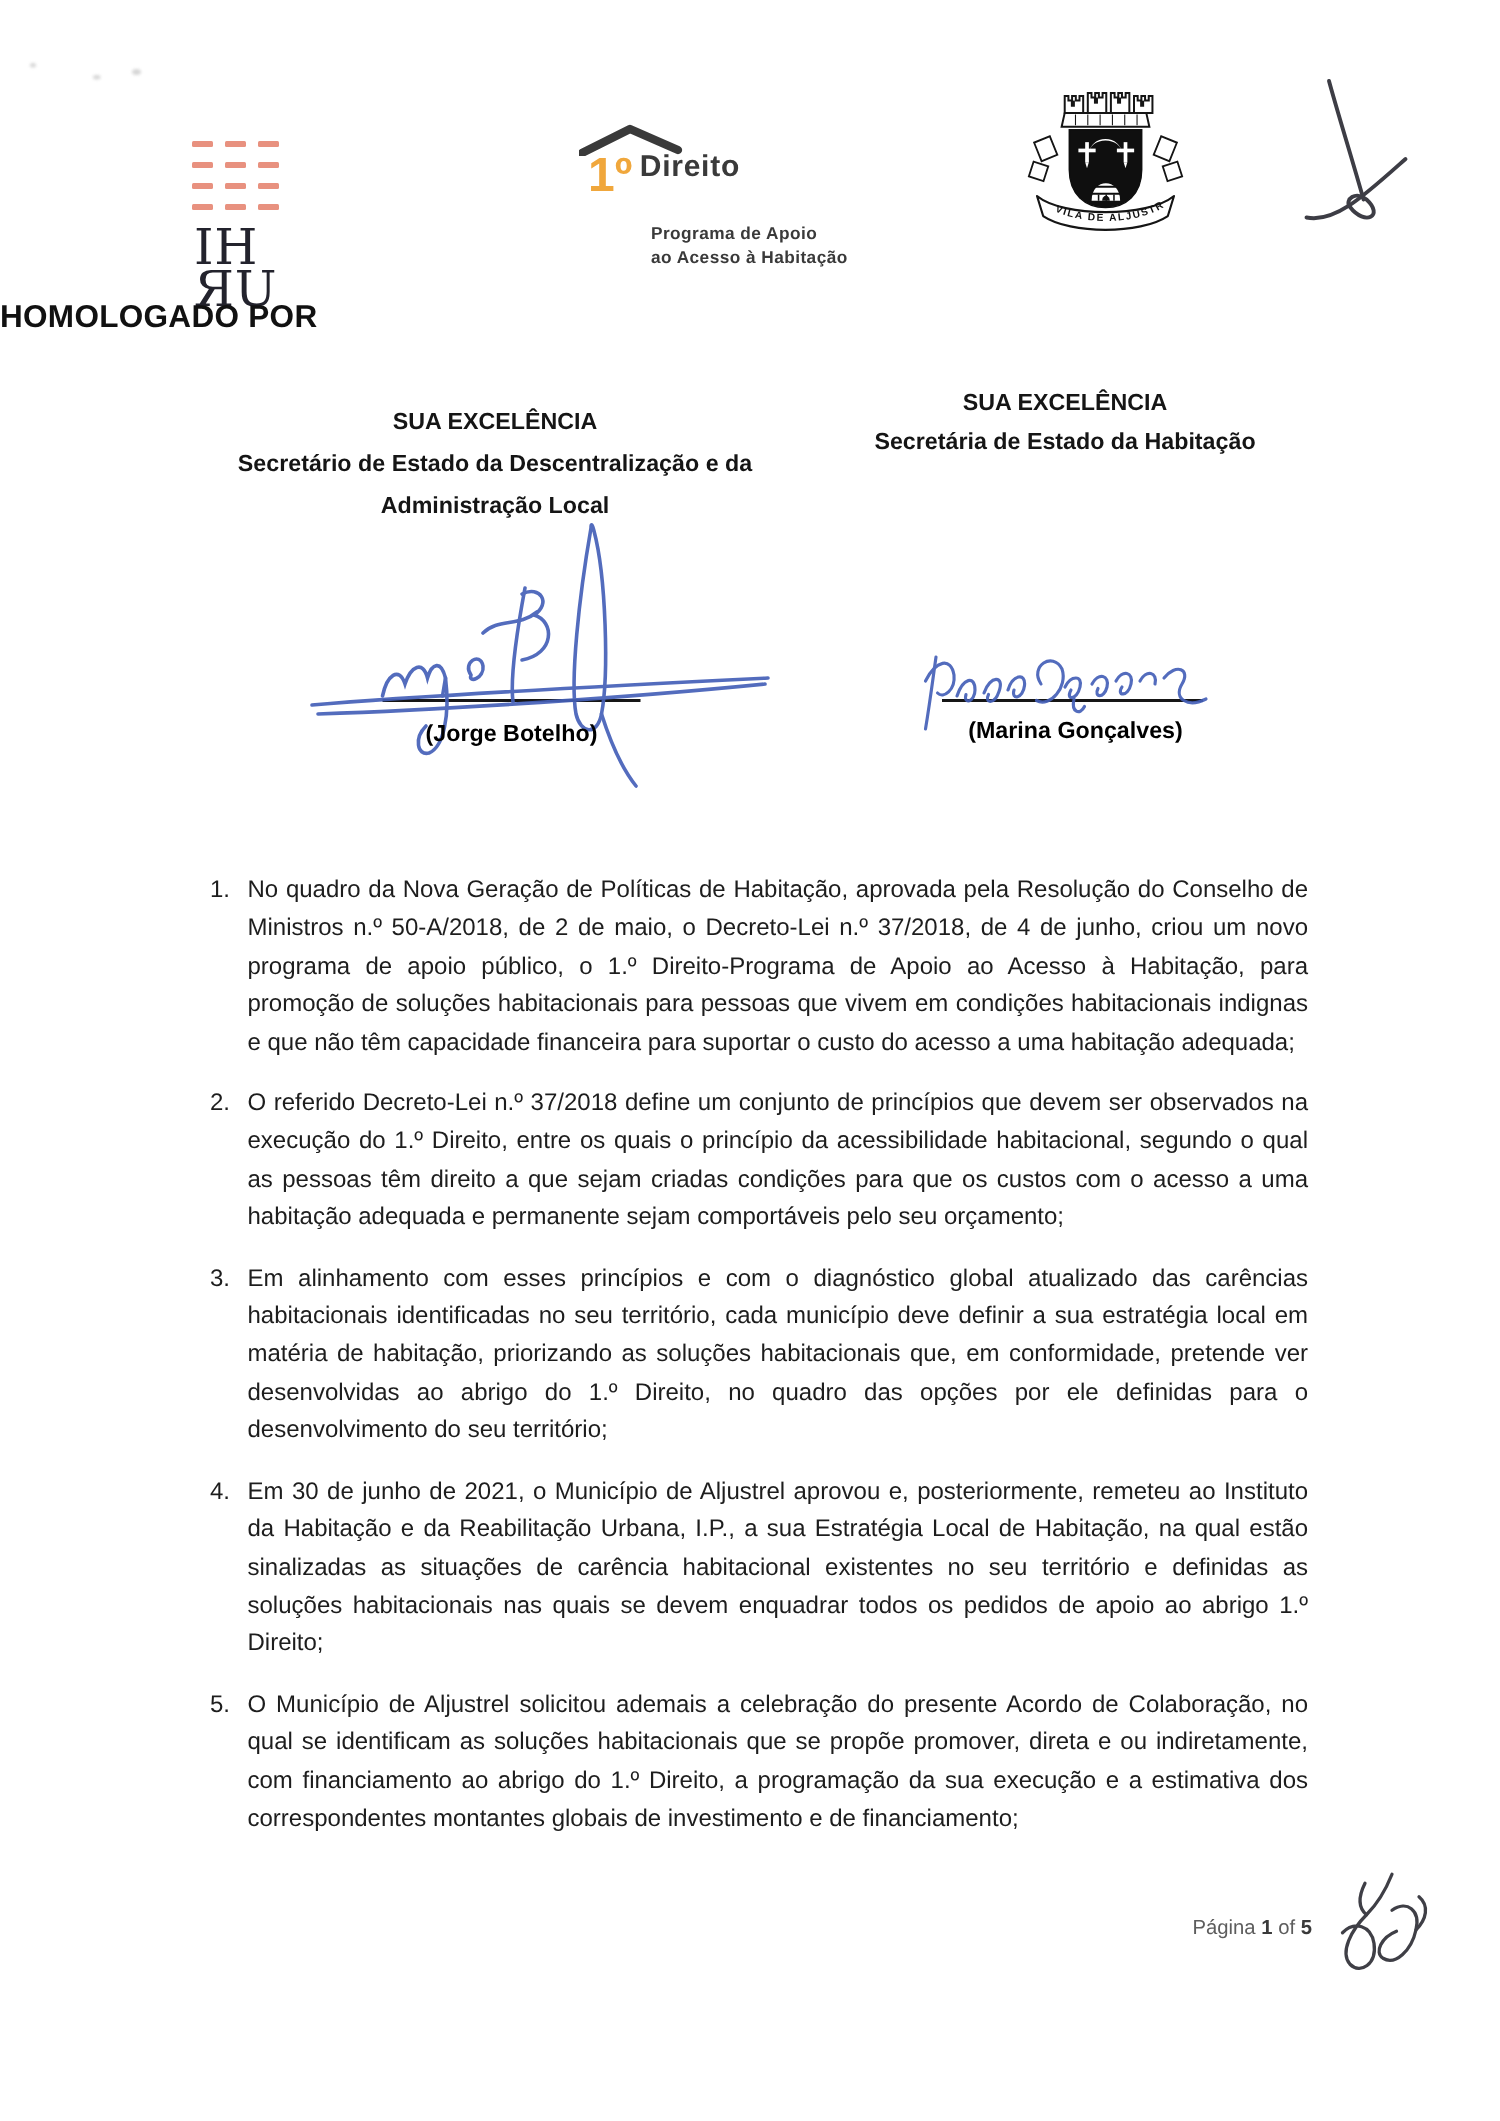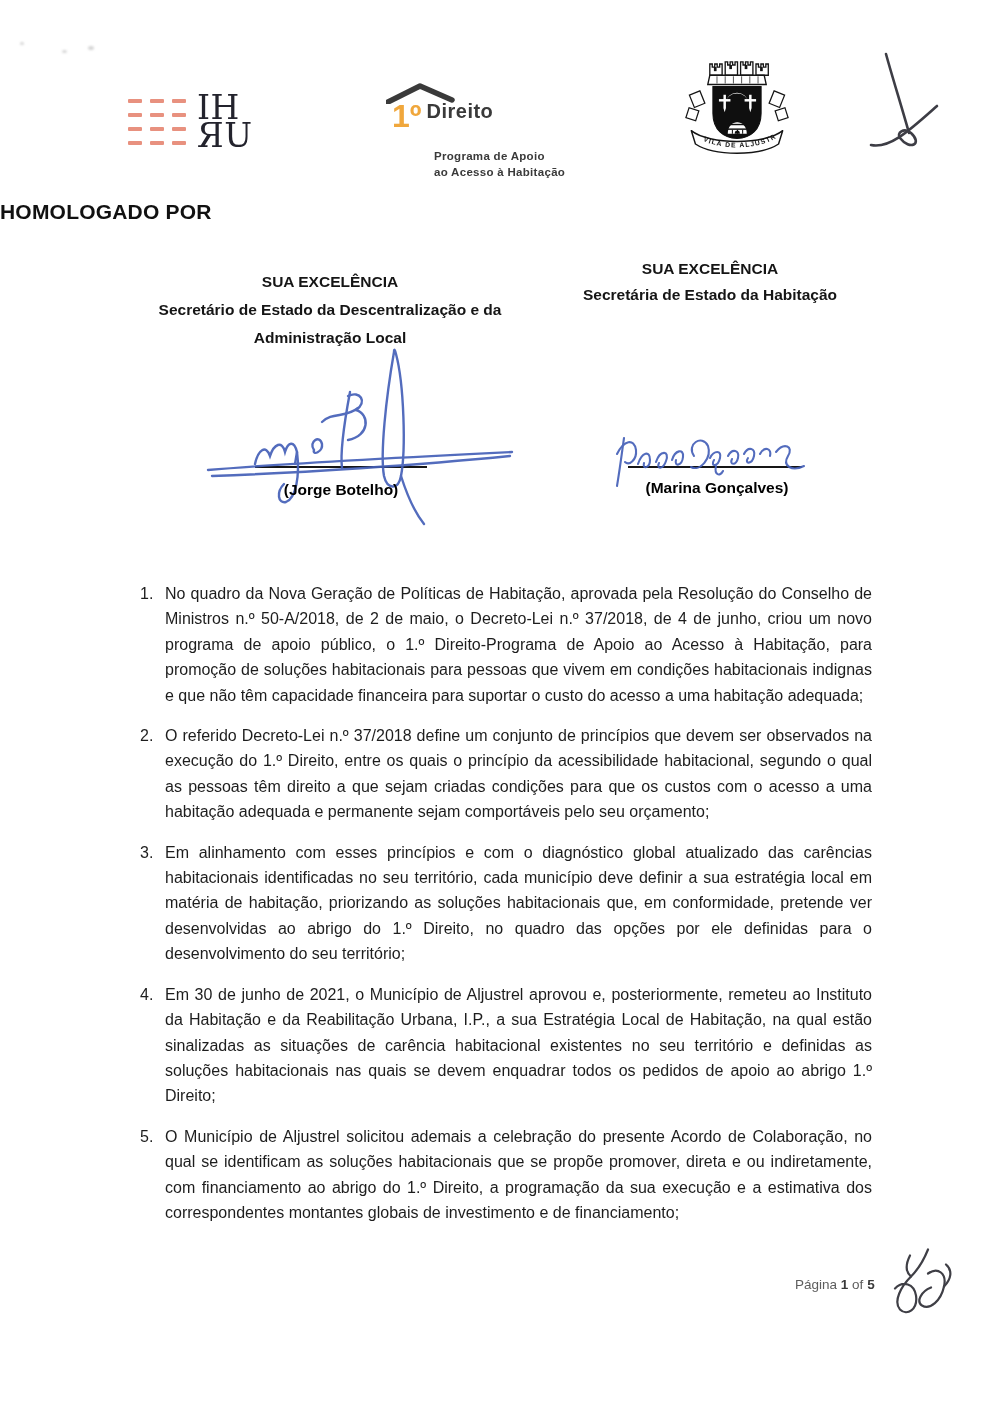--- a/index.html
+++ b/index.html
@@ -6,21 +6,21 @@
   .page{
     position:relative;
     width:1000px;height:1414px;
     margin:0 auto;
     background:#ffffff;
     font-family:"Liberation Sans",sans-serif;
     color:#1f1f1f;
     overflow:hidden;
   }
   
-  .ihru{position:absolute;left:128px;top:94px;display:flex;align-items:center;gap:11px;}
+  .ihru{position:absolute;left:128px;top:94px;display:flex;align-items:center;gap:11px;flex-direction:column;}
   .ihru-dashes{display:grid;grid-template-columns:repeat(3,14px);grid-auto-rows:4px;column-gap:8px;row-gap:10px;}
   .ihru-dashes i{display:block;width:14px;height:4px;background:#e8917f;border-radius:1px;}
   .ihru-letters{font-family:"DejaVu Serif",serif;font-size:33px;line-height:0.85;color:#23232d;letter-spacing:0.5px;}
   .direito{position:absolute;left:392px;top:86px;}
   .direito-roof{position:absolute;left:-6px;top:-4px;}
   .direito-row{display:flex;align-items:flex-start;gap:5px;padding-top:14px;}
   .direito-num{font-size:32px;font-weight:bold;color:#f0a73c;line-height:1;}
   .direito-name{font-size:20px;font-weight:bold;color:#3a3a3a;line-height:1.1;letter-spacing:0.5px;}
   .direito-sub{margin-left:42px;margin-top:17px;font-size:11.5px;font-weight:600;color:#3a3a3a;line-height:1.35;letter-spacing:0.3px;}
   .coat{position:absolute;left:678px;top:43px;}

